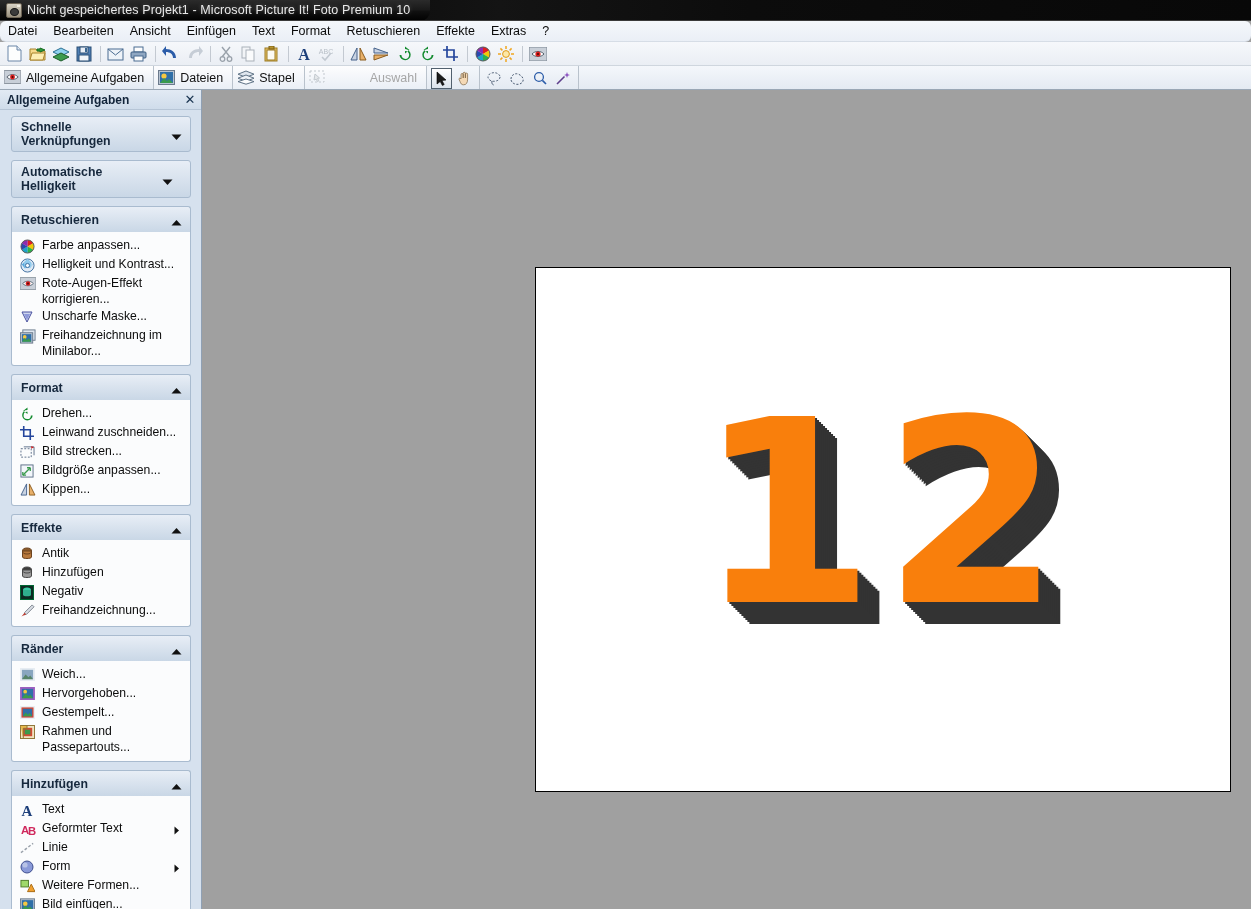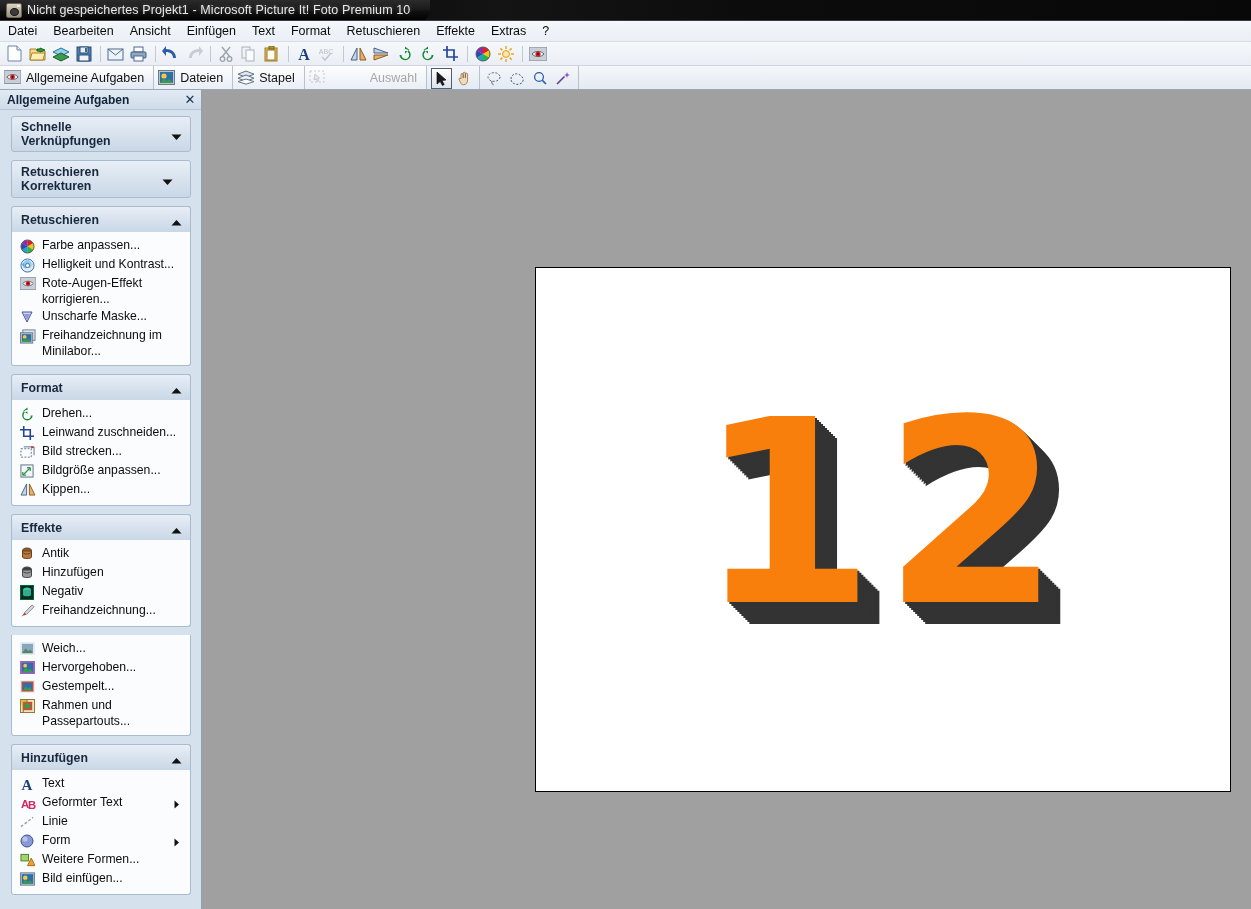--- a/index.html
+++ b/index.html
@@ -57,20 +57,21 @@
     text-shadow: 0 0 4px rgba(255,255,255,.25);
   }
 
   
   .menubar {
     position: absolute; top: 21px; left: 0;
     width: 1251px; height: 21px;
     background: linear-gradient(to bottom,#f4f7fb 0%,#eaeff6 100%);
     display: flex; align-items: center;
     border-bottom: 1px solid #d6dde6;
+    border-radius: 6px;
   }
   .menu-item {
     padding: 2px 8px;
     font-size: 12.5px;
     color: #0a0a0a;
     white-space: nowrap;
     cursor: default;
   }
 
   
@@ -509,21 +510,21 @@
           <span class="arrow">
             <svg width="11" height="8" viewBox="0 0 11 8">
                 <path d="M0.5 1.5h10L5.5 7z" fill="#111"></path>
               </svg>
           </span>
         </div>
       </div>
 
       <div class="group">
         <div class="group-head" style="min-height:38px;">
-          <div class="group-title" style="max-width:130px;">Retuschieren Korrekturen</div>
+          <div class="group-title" style="max-width:130px;">Automatische Helligkeit</div>
           <span class="arrow">
             <svg width="11" height="8" viewBox="0 0 11 8">
                 <path d="M0.5 1.5h10L5.5 7z" fill="#111"></path>
               </svg>
           </span>
         </div>
       </div>
 
       <div class="group open">
         <div class="group-head">
@@ -701,20 +702,28 @@
                   <path d="M13 1l2 2-8 8-2.6.6.6-2.6z" fill="#d8dde4" stroke="#7a828c"></path>
                   <path d="M5 9.5l-3.5 4 5-2.5z" fill="#c0392b"></path>
                 </svg>
             </span>
             <span class="gi-label">Freihandzeichnung...</span>
           </div>
         </div>
       </div>
 
       <div class="group open">
+        <div class="group-head">
+          <div class="group-title">Ränder</div>
+          <span class="arrow">
+            <svg width="11" height="8" viewBox="0 0 11 8">
+                <path d="M0.5 6.5h10L5.5 1z" fill="#111"></path>
+              </svg>
+          </span>
+        </div>
         <div class="group-body">
           <div class="gitem">
             <span class="gi-icon">
               <svg width="15" height="13" viewBox="0 0 16 14">
                   <rect x="0" y="0" width="16" height="14" fill="#e6ecf2"></rect>
                   <rect x="2" y="2" width="12" height="10" fill="#6a8fae" opacity=".75"></rect>
                   <path d="M2 12l4-5 3 3 2-2 3 4z" fill="#4a7c52" opacity=".8"></path>
                 </svg>
             </span>
             <span class="gi-label">Weich...</span>

